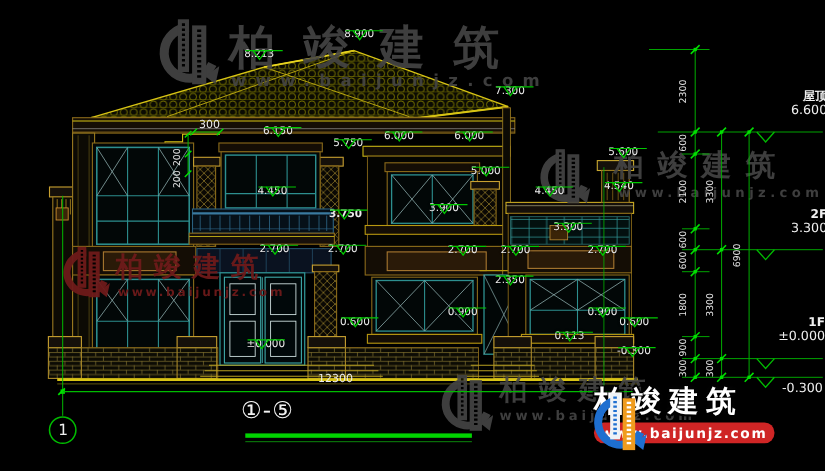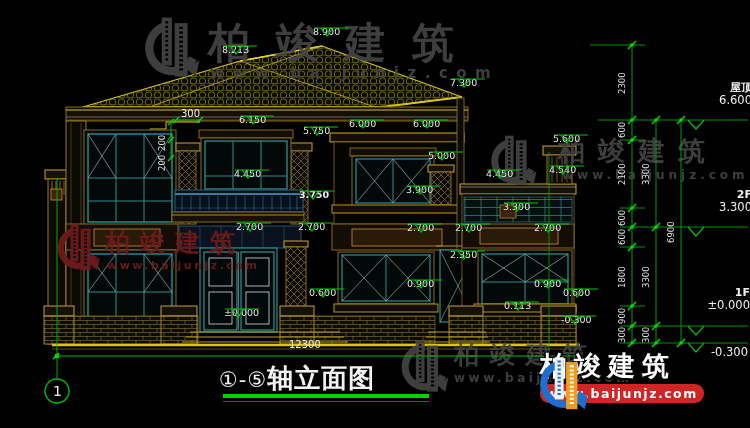--- a/index.html
+++ b/index.html
@@ -372,21 +372,21 @@
           <path d="M8,1L14,9L20,1" stroke="#00c800" fill="none" stroke-width="1.2"></path>
         </svg>
       </div>
       <div class="spot" style="left: 486px; top: 169px;">
         <span>4.450</span>
         <svg width="36" height="11">
           <path d="M1,1H35" stroke="#00c800" fill="none"></path>
           <path d="M8,1L14,9L20,1" stroke="#00c800" fill="none" stroke-width="1.2"></path>
         </svg>
       </div>
-      <div class="spot" style="left: 406px; top: 185px;">
+      <div class="spot" style="left: 390px; top: 185px;">
         <span>3.900</span>
         <svg width="36" height="11">
           <path d="M1,1H35" stroke="#00c800" fill="none"></path>
           <path d="M8,1L14,9L20,1" stroke="#00c800" fill="none" stroke-width="1.2"></path>
         </svg>
       </div>
       <div class="spot" style="left: 299px; top: 190px; font-weight: bold;">
         <span>3.750</span>
         <svg width="36" height="11">
           <path d="M1,1H35" stroke="#00c800" fill="none"></path>
@@ -523,21 +523,20 @@
       <div class="dimtext" style="left: 181px; top: 109px;">300</div>
       <div class="chainlab" style="left: 158px; top: 120px;">200</div>
       <div class="chainlab" style="left: 158px; top: 140px;">200</div>
       <div class="dimtext" style="left: 289px; top: 340px;">12300</div>
     </div>
 
   <div class="title">
     <span class="circ">①</span>
     <span class="circ">-</span>
     <span class="circ">⑤</span>
-    <span class="tmain">轴立面图</span>
   </div>
   <div class="uline1"></div>
   <div class="uline2"></div>
 
   <div class="logo">
     <svg width="52" height="66" viewBox="0 0 64 78">
       <path d="M34,14 A25,25 0 1 0 57,50" fill="none" stroke="#1e6fd0" stroke-width="9"></path>
       <path d="M50,62 L64,52 L60,70 Z" fill="#1e6fd0"></path>
       <rect x="23" y="6" width="11" height="52" fill="#eef2f6"></rect>
       <line x1="28.5" y1="10" x2="28.5" y2="54" stroke="#1e6fd0" stroke-width="4" stroke-dasharray="2.5 2.5"></line>

